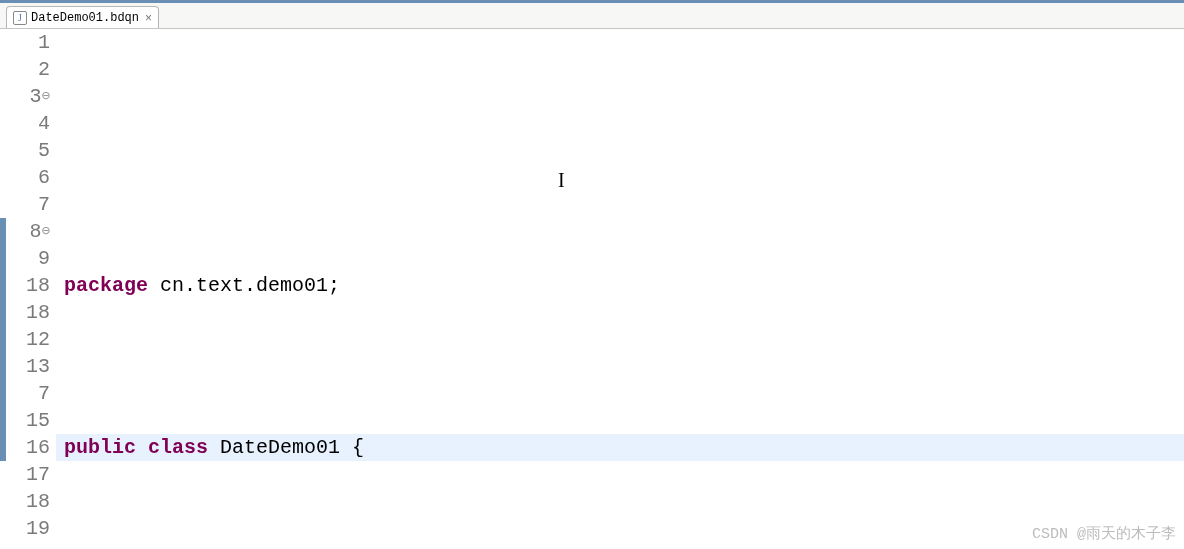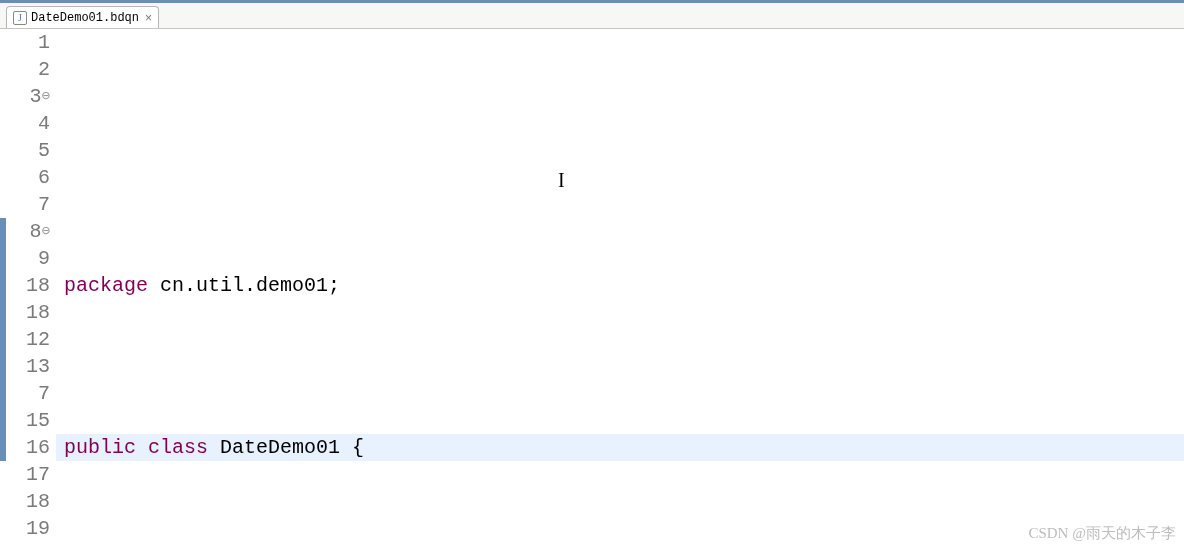--- a/index.html
+++ b/index.html
@@ -66,35 +66,35 @@
       user-select: none;
       background: #fff;
     }
     .code {
       padding-left: 8px;
       white-space: pre;
       color: #000;
       flex: 1;
       position: relative;
     }
-    .kw { color: #7f0055; font-weight: normal; }
+    .kw { color: #7f0055; font-weight: bold; }
     .plain { color: #000; }
     .code-line { height: 27px; display: block; position: relative; }
     .gutter-line { height: 27px; display: block; }
     .blue-marker { position: absolute; left: 0; width: 6px; background: #6a8fb5; }
     .current-line-hl {
       position: absolute; left: 0; right: 0; height: 27px;
       background: #e8f2fe; z-index: 0;
     }
     .code-inner { position: relative; z-index: 1; }
     .fold-indicator { color: #999; font-size: 14px; position: relative; top:-2px;}
     .watermark {
       position: absolute; bottom: 6px; right: 8px;
       color: rgba(160,160,160,0.7);
-      font-size: 15px; font-family: Liberation Serif, serif;
+      font-size: 15px; font-family: Liberation Mono, monospace;
       z-index: 20;
     }
     .text-cursor-ibeam {
       position: absolute; font-family: serif; color: #000;
       font-size: 20px; z-index: 5;
     }
   </style>
 </head>
 <body>
 
@@ -137,21 +137,21 @@
     </div>
 
     <div class="code">
       
       <div class="current-line-hl" style="top:405px;"></div>
 
       
       <span class="text-cursor-ibeam" style="left:502px; top:138px;">I</span>
 
       <div class="code-inner">
-<span class="code-line"><span class="kw">package</span><span class="plain"> cn.util.demo01;</span></span>
+<span class="code-line"><span class="kw">package</span><span class="plain"> cn.text.demo01;</span></span>
 <span class="code-line"></span>
 <span class="code-line"></span>
 <span class="code-line"><span class="kw">public</span><span> </span><span class="kw">class</span><span class="plain"> DateDemo01 {</span></span>
 
 
 
 
 
 
 

